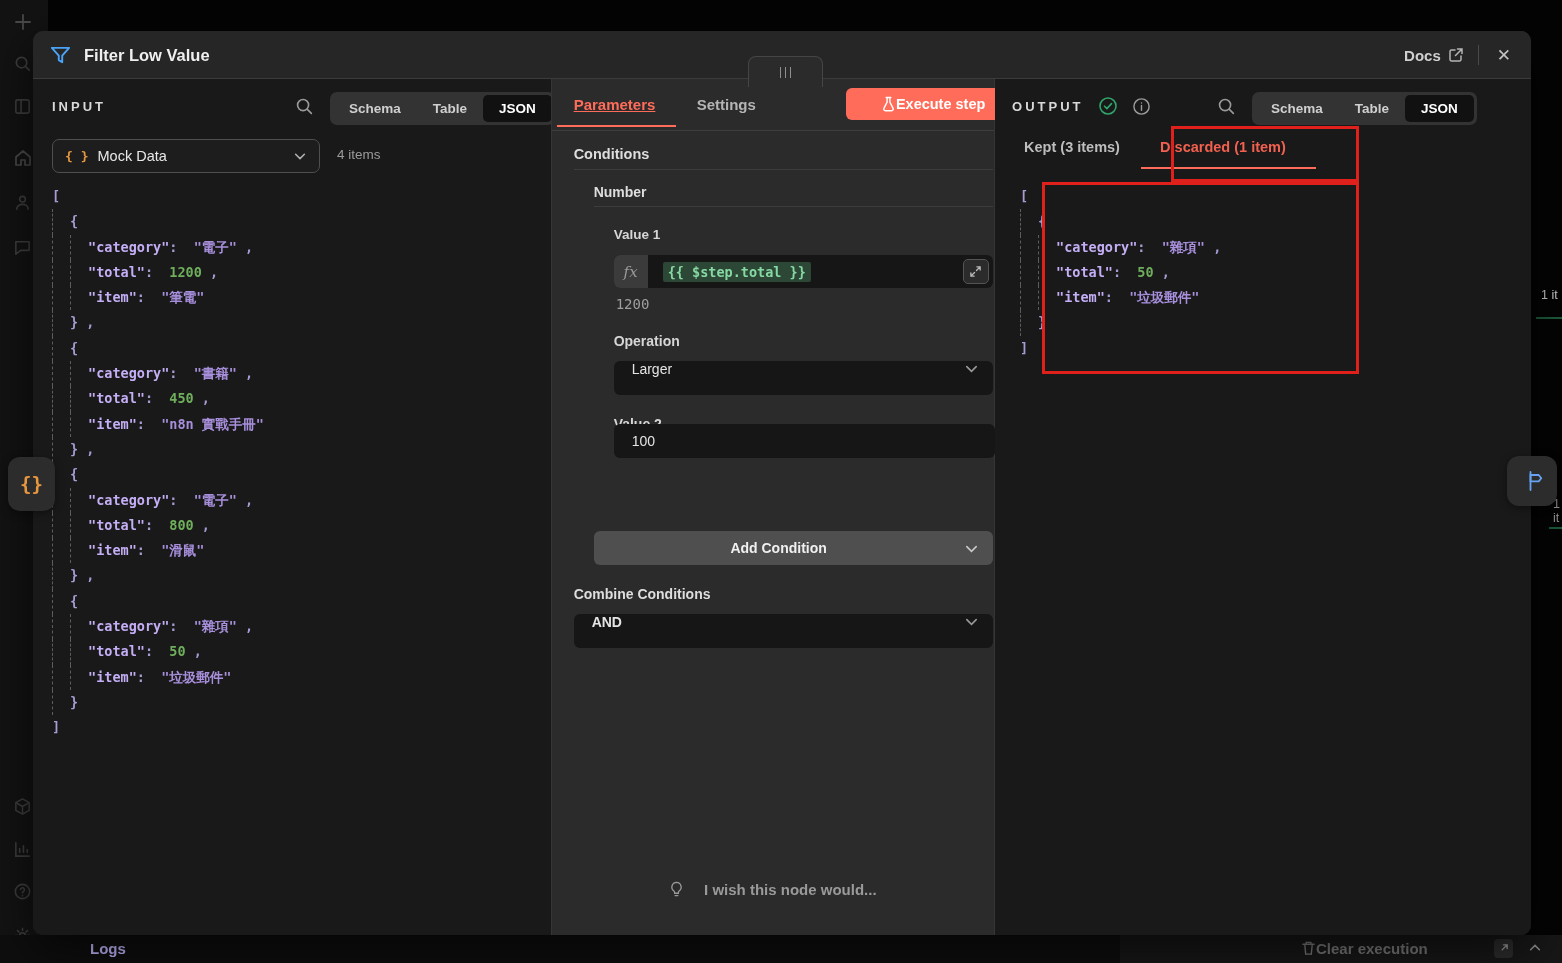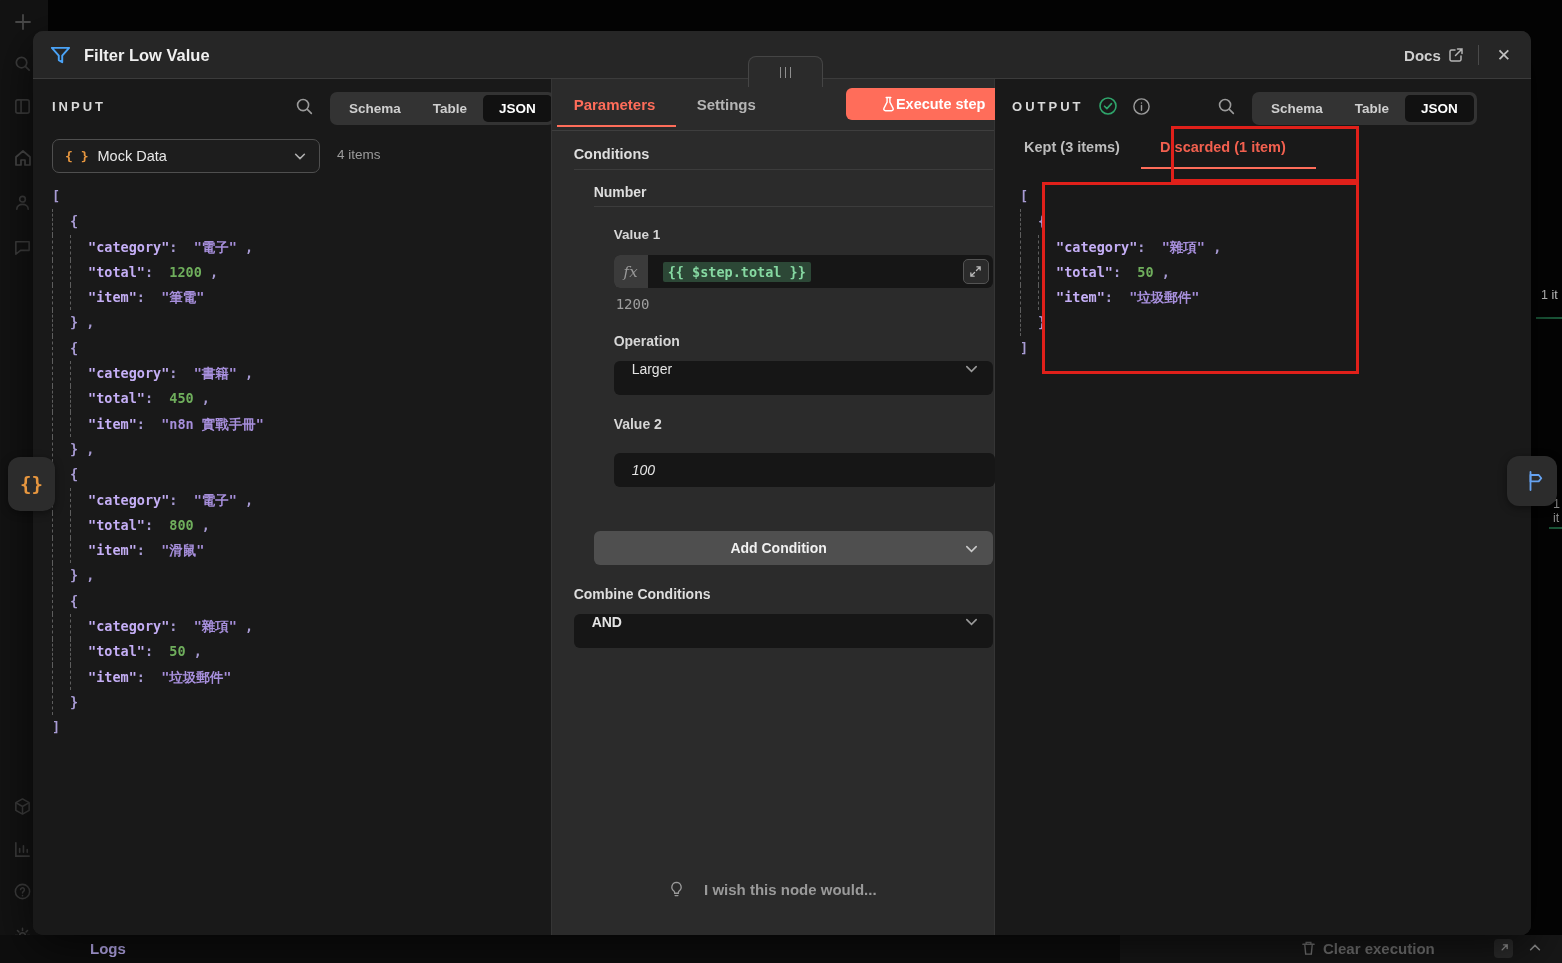--- a/index.html
+++ b/index.html
@@ -13,21 +13,21 @@
   }
   svg { display:block; }
   .abs { position:absolute; }
 
   
   .rail { position:absolute; left:0; top:0; width:48px; height:963px; background:#131313; z-index:1; }
   .rail-icon { position:absolute; left:13px; color:#3e3e3e; }
   .bottom-bar { position:absolute; left:0; top:935px; width:1562px; height:28px; background:#0e0e0e; z-index:2; }
   .bottom-bar .right-zone { position:absolute; left:1120px; top:0; width:442px; height:28px; background:#171717; }
   .logs-label { position:absolute; left:90px; top:5px; font-size:15px; color:#c4b5fd; font-weight:600; }
-  .clear-exec { position:absolute; left:1301px; top:5px; display:flex; align-items:flex-start; gap:7px; color:#787878; font-size:15px; font-weight:600; }
+  .clear-exec { position:absolute; left:1301px; top:5px; display:flex; align-items:flex-start; color:#787878; font-size:15px; font-weight:600; }
   .popout-btn { position:absolute; left:1494px; top:4px; width:19px; height:19px; background:#2c2c2c; border-radius:4px; display:flex; align-items:center; justify-content:center; color:#999; }
   .collapse-btn { position:absolute; left:1528px; top:6px; color:#8a8a8a; }
   .edge-label { position:absolute; color:#cfcfcf; font-size:12.5px; z-index:5; }
   .edge-line { position:absolute; height:2px; background:#1c5c3c; z-index:5; }
 
   
   .modal { position:absolute; left:33px; top:31px; width:1498px; height:904px; background:#202020; border-radius:10px; box-shadow:0 12px 48px rgba(0,0,0,.65); z-index:10; overflow:hidden; }
   .modal-header { position:absolute; left:0; top:0; width:100%; height:48px; background:#262626; border-bottom:1px solid #3b3b3b; }
   .node-title-wrap { position:absolute; left:16px; top:0; height:48px; display:flex; align-items:center; gap:12px; }
   .node-title { font-size:16.5px; font-weight:600; color:#efefef; }
@@ -59,21 +59,21 @@
   .guide { width:18px; border-left:1px dashed #5d5d5d; flex:none; }
   .tk-p { color:#a89bd4; font-weight:600; }
   .tk-k { color:#c4aef5; font-weight:700; }
   .tk-s { color:#a78fdc; font-weight:600; }
   .tk-n { color:#6fae5c; font-weight:700; }
 
   
   .drag-tab { position:absolute; left:196px; top:-23px; width:75px; height:31px; background:#2b2b2b; border:1px solid #454545; border-bottom:none; border-radius:8px 8px 0 0; display:flex; align-items:center; justify-content:center; gap:4px; z-index:3; cursor:grab; }
   .drag-tab i { width:1px; height:11px; background:#8f8f8f; }
   .ndv-tab { position:absolute; font-size:15px; font-weight:600; cursor:pointer; }
-  .ndv-tab.active { color:#ff6d5a; }
+  .ndv-tab.active { color:#ff6d5a;text-decoration:underline; }
   .ndv-tab.inactive { color:#b5b5b5; }
   .ndv-tab-underline { position:absolute; left:5px; top:46px; width:119px; height:2px; background:#ff6d5a; }
   .tabs-divider { position:absolute; left:0; top:51px; width:100%; height:1px; background:#3e3e3e; }
   .exec-btn { position:absolute; left:294px; top:9px; width:175px; height:32px; background:#ff6d5a; border-radius:6px; display:flex; align-items:center; justify-content:center; gap:0; color:#fff; font-size:14.5px; font-weight:700; cursor:pointer; }
   .sec-label { position:absolute; font-size:14.5px; font-weight:600; color:#dedede; }
   .sec-hr { position:absolute; height:1px; background:#3c3c3c; }
   .field-label { position:absolute; font-size:13.5px; font-weight:600; color:#d6d6d6; }
   .expr-field { position:absolute; left:62px; top:176px; width:379px; height:33px; background:#161616; border-radius:6px; display:flex; align-items:center; overflow:hidden;gap:6px; }
   .fx-seg { width:34px; height:33px; background:#3b3b3b; color:#9a9a9a; font-family:"DejaVu Serif", serif; font-style:italic; font-size:15px; display:flex; align-items:center; justify-content:center; flex:none; }
   .expr-text { margin-left:9px; font-family:"DejaVu Sans Mono", monospace; font-size:13.5px; font-weight:700; color:#86d9a2; background:#2c4736; padding:2px 5px; border-radius:2px; white-space:pre; }
@@ -303,21 +303,21 @@
 
       <span class="field-label" style="left:62px; top:254px; font-size:14px;">Operation</span>
       <div class="dd-select" style="left:62px; top:282px; width:379px;">
         <span class="val">Larger</span>
         <svg width="15" height="15" viewBox="0 0 16 16" fill="none" stroke="#9a9a9a" stroke-width="1.7" stroke-linecap="round">
             <path d="M3 6l5 5 5-5"></path>
           </svg>
       </div>
 
       <span class="field-label" style="left:62px; top:337px; font-size:14px;">Value 2</span>
-      <input class="text-input" style="left: 62px; top: 374px; width: 381px; font-style: italic;" value="100">
+      <input class="text-input" style="left: 62px; top: 345px; width: 381px;" value="100">
 
       <div class="add-cond-btn">
         <span class="lbl">Add Condition</span>
         <svg style="margin-right:14px;" width="15" height="15" viewBox="0 0 16 16" fill="none" stroke="#c9c9c9" stroke-width="1.7" stroke-linecap="round">
             <path d="M3 6l5 5 5-5"></path>
           </svg>
       </div>
 
       <span class="sec-label" style="left:22px; top:507px; font-size:14px;">Combine Conditions</span>
       <div class="dd-select" style="left:22px; top:535px; width:419px;">

